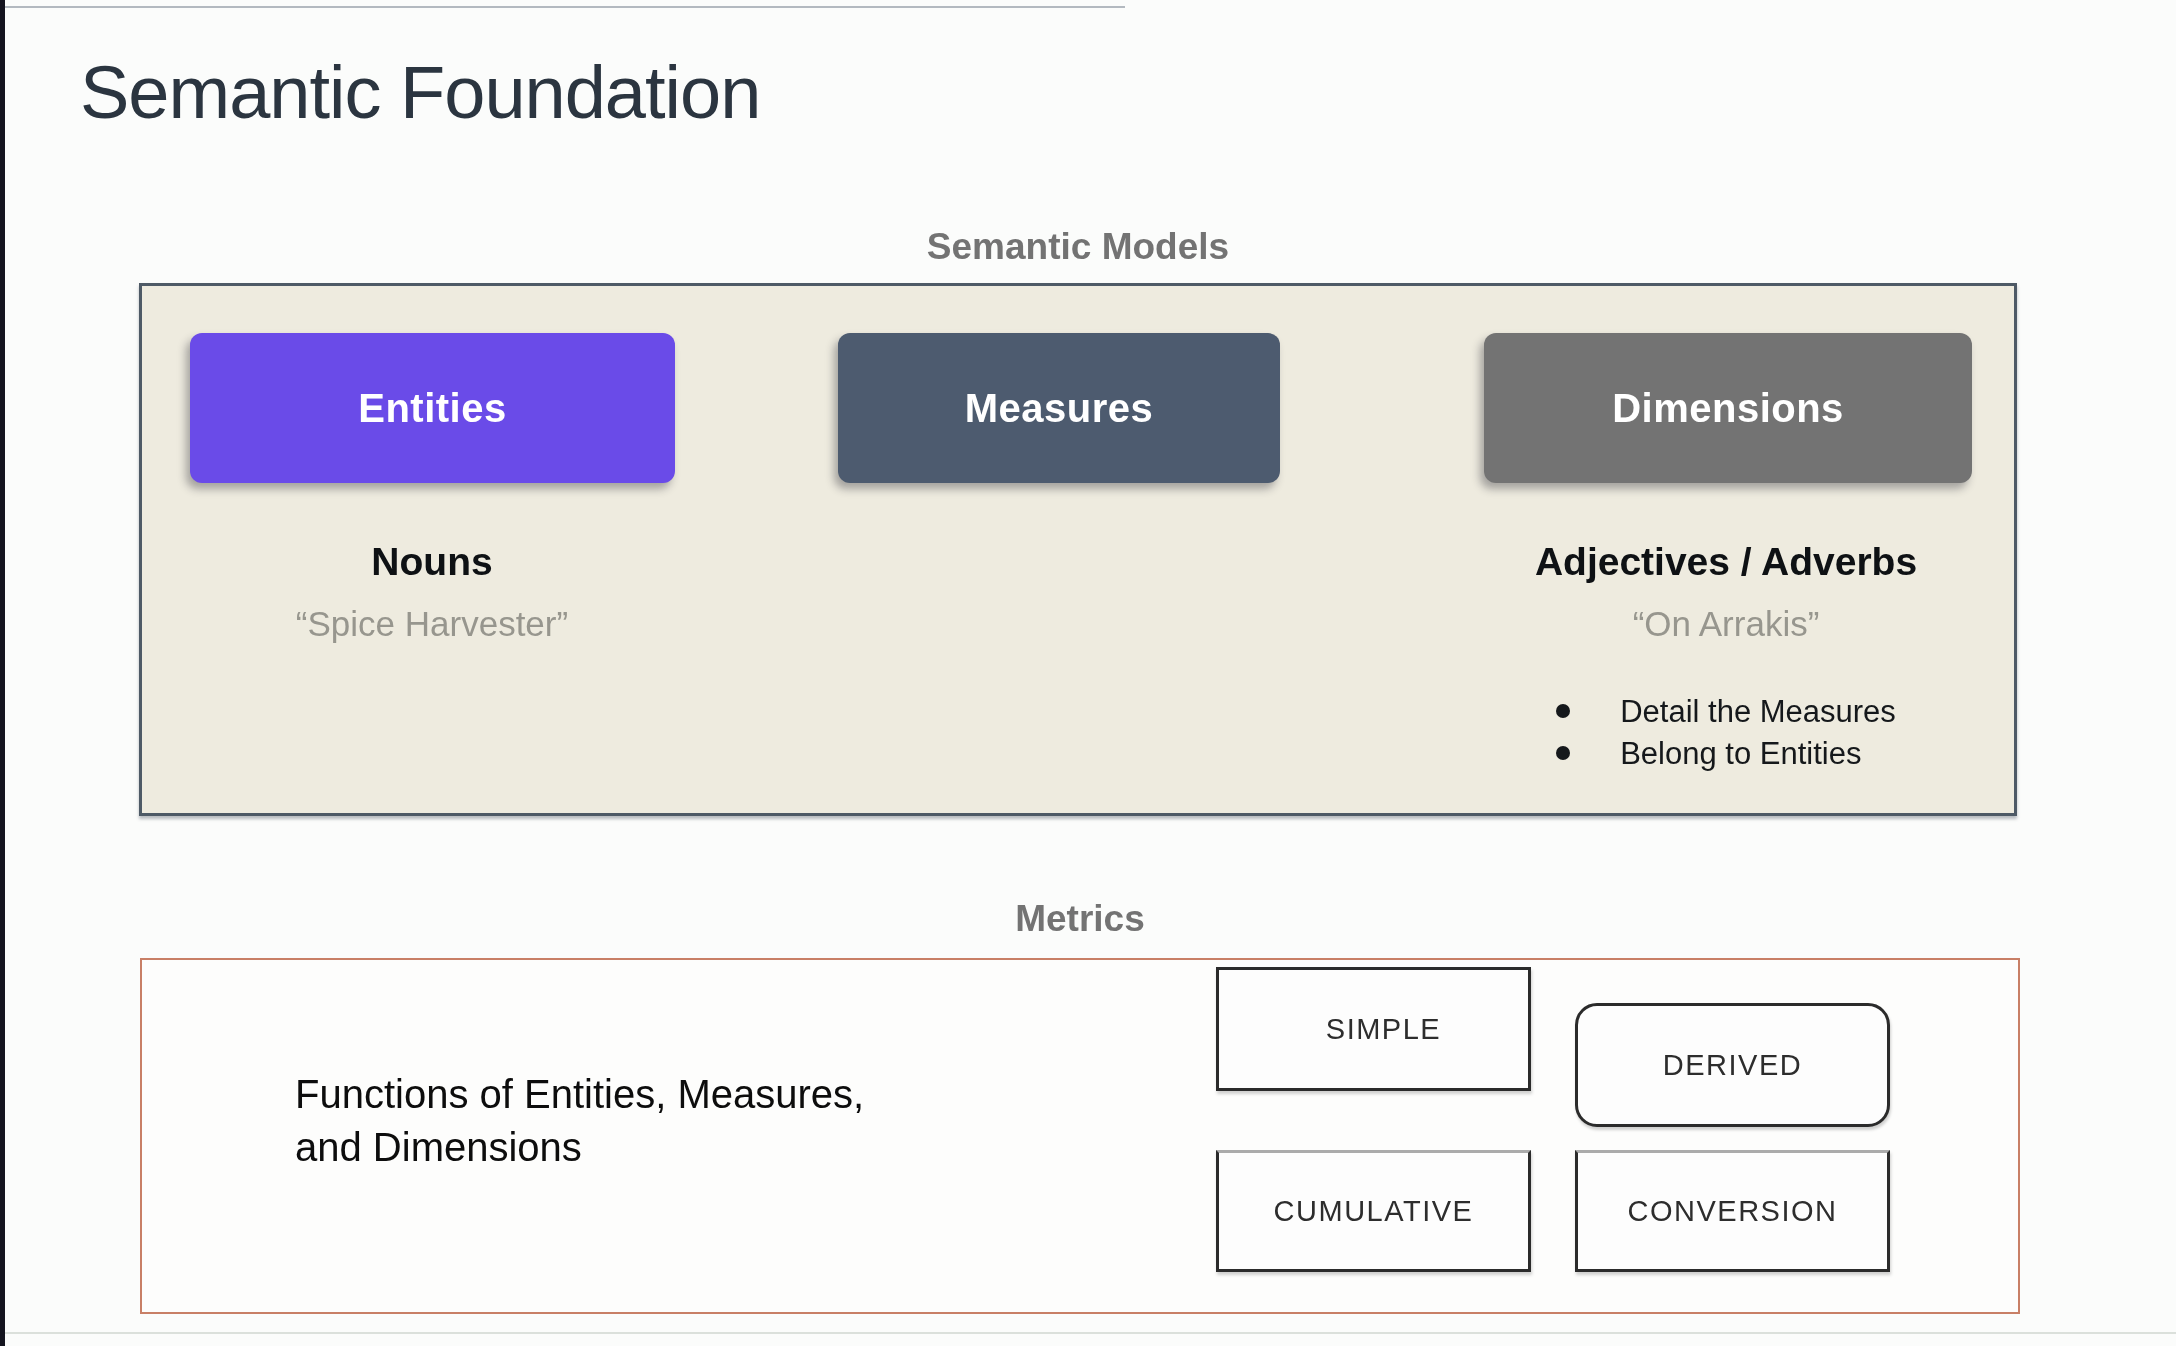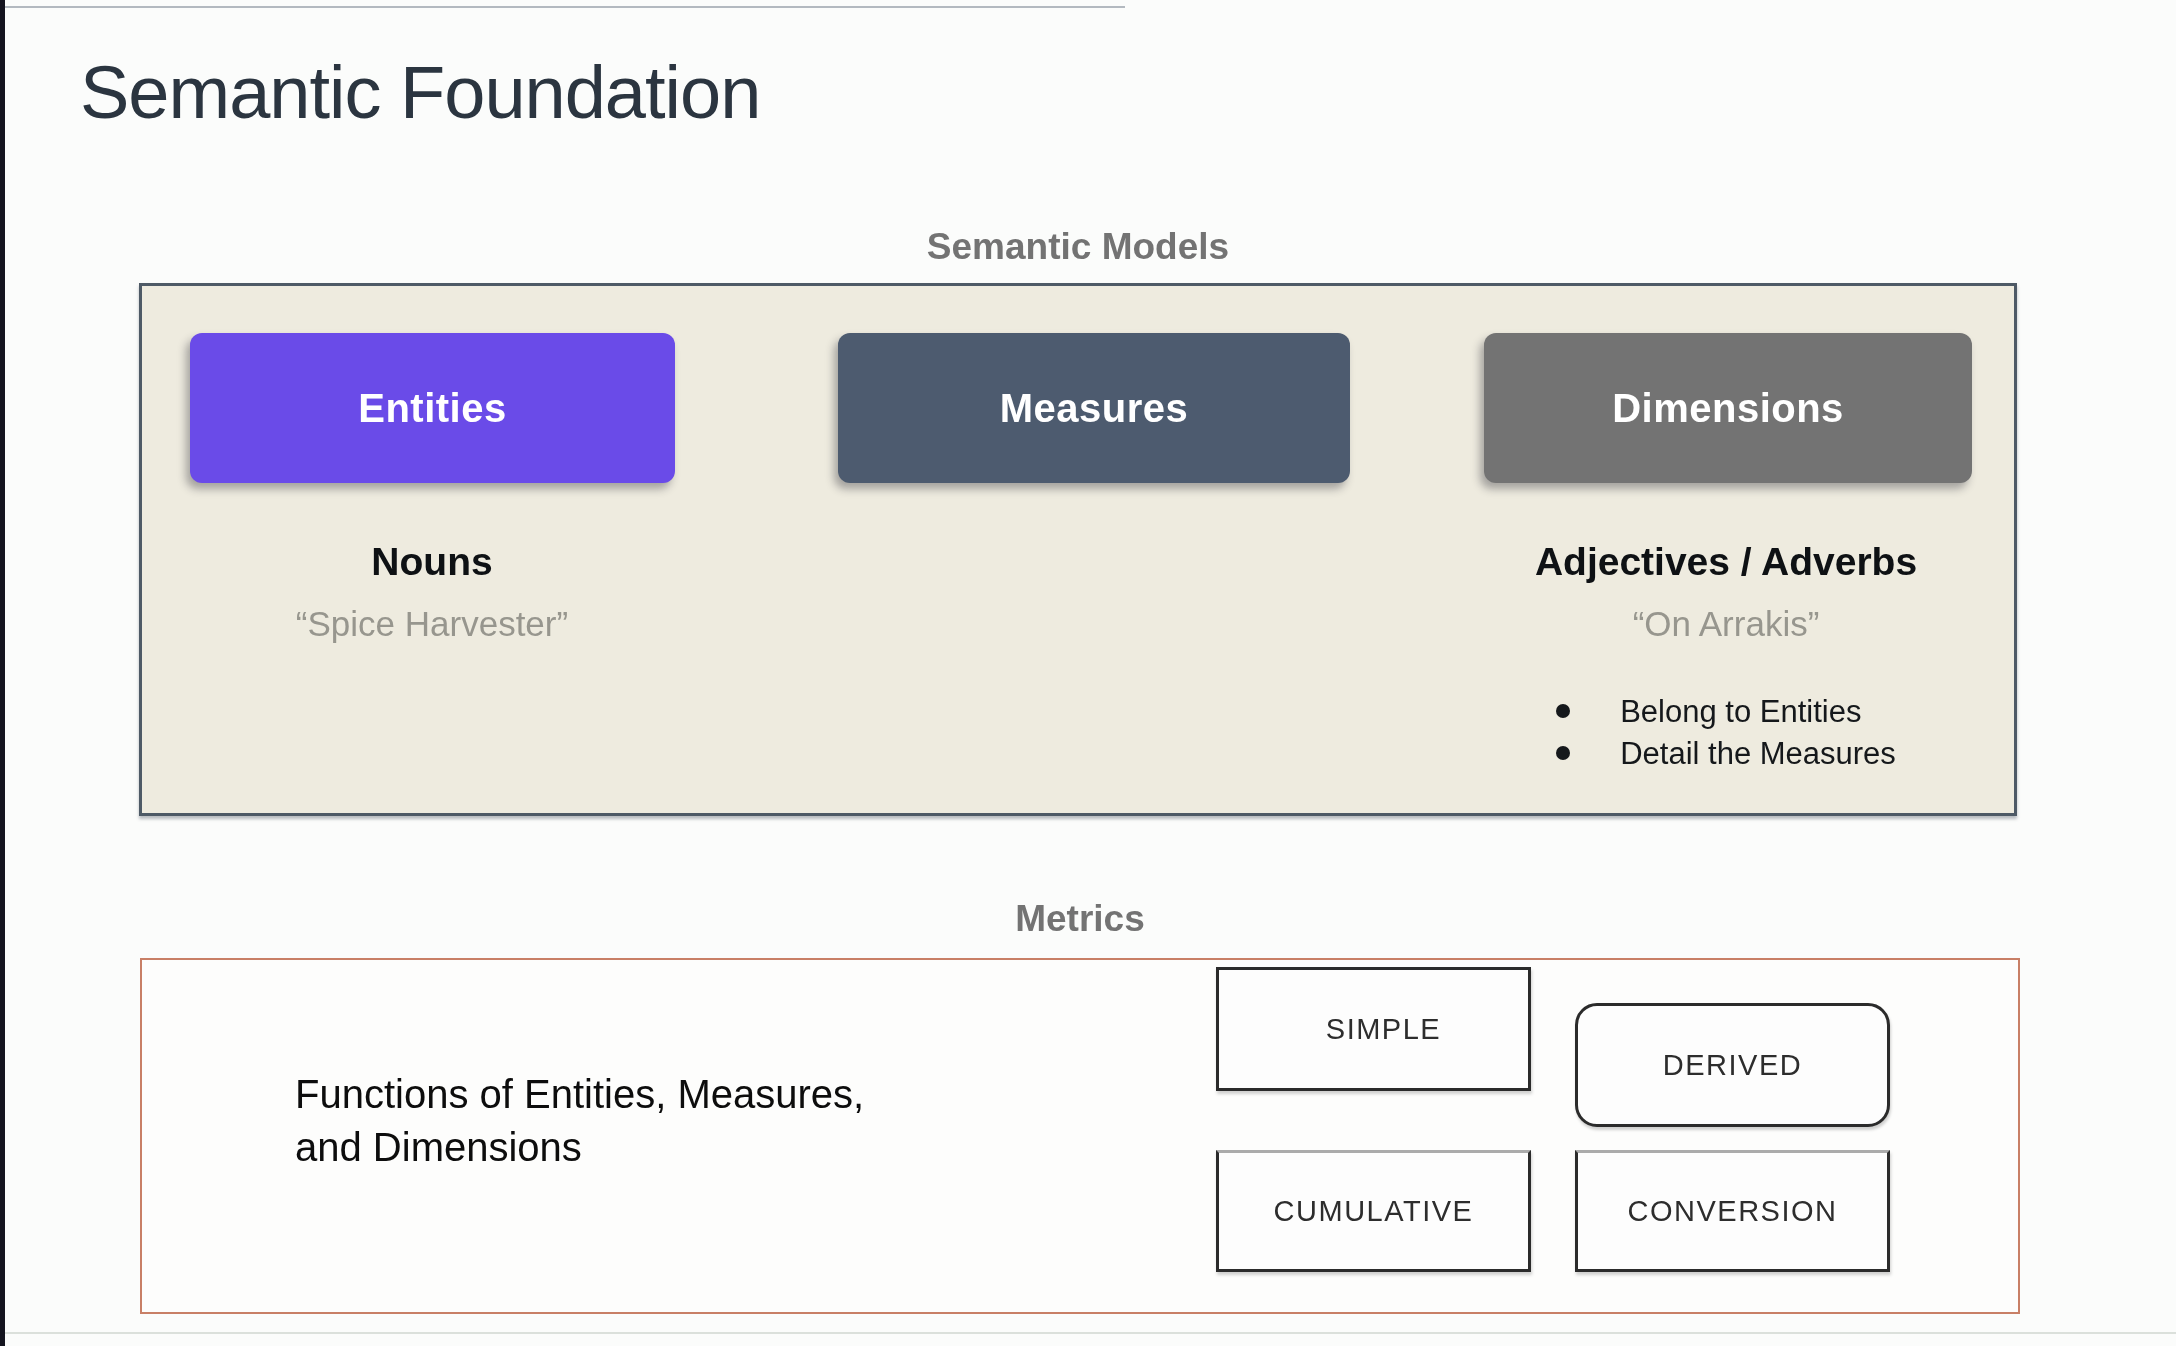--- a/index.html
+++ b/index.html
@@ -45,21 +45,21 @@
   .pill {
     position: absolute; top: 333px; height: 150px;
     border-radius: 12px;
     display: flex; align-items: center; justify-content: center;
     box-shadow: -4px 6px 9px rgba(45,45,55,0.38);
   }
   .pill span {
     color: #ffffff; font-size: 40px; font-weight: 700; letter-spacing: 0.5px;
   }
   .pill-entities   { left: 190px;  width: 485px; }
-  .pill-measures   { left: 838px;  width: 512px; }
+  .pill-measures   { left: 838px;  width: 442px; }
   .pill-dimensions { left: 1484px; width: 488px; }
 
   .col {
     position: absolute; top: 540px; width: 660px; text-align: center;
   }
   .col-1 { left: 102px; }
   .col-2 { left: 750px; }
   .col-3 { left: 1396px; }
   .col-sub {
     font-size: 39px; font-weight: 700; color: #0e1114; line-height: 1.15;
@@ -137,25 +137,25 @@
     <div class="col-quote">“Spice Harvester”</div>
   </div>
 
 
   <div class="col col-3">
     <div class="col-sub">Adjectives / Adverbs</div>
     <div class="col-quote">“On Arrakis”</div>
     <ul class="bullets bullets-low">
       <li>
           <span class="dot"></span>
-          <span class="bullet-wrap">Belong to Entities</span>
+          <span class="bullet-wrap">Detail the Measures</span>
         </li>
       <li>
           <span class="dot"></span>
-          <span class="bullet-wrap">Detail the Measures</span>
+          <span class="bullet-wrap">Belong to Entities</span>
         </li>
     </ul>
   </div>
 
   <div class="section-heading metrics-heading">Metrics</div>
   <div class="metrics-panel"></div>
   <div class="metrics-desc">Functions of Entities, Measures,
 and Dimensions</div>
 
   <div class="metric-box mb-simple">

